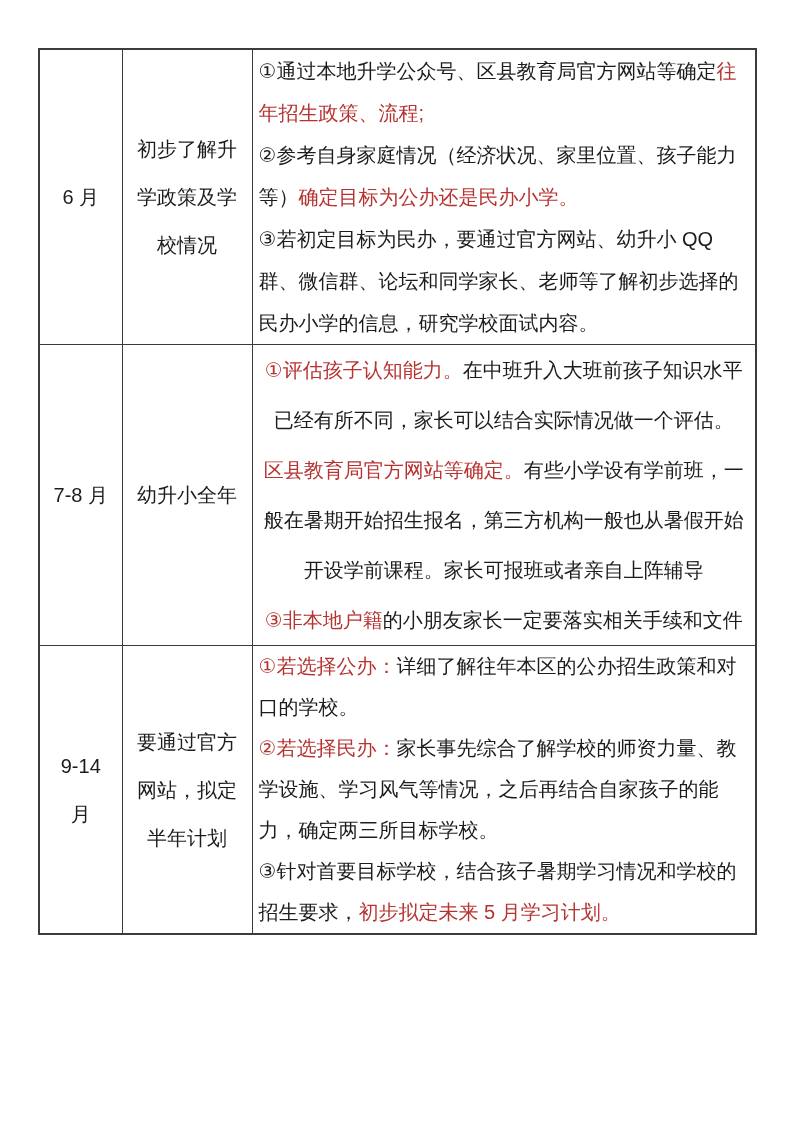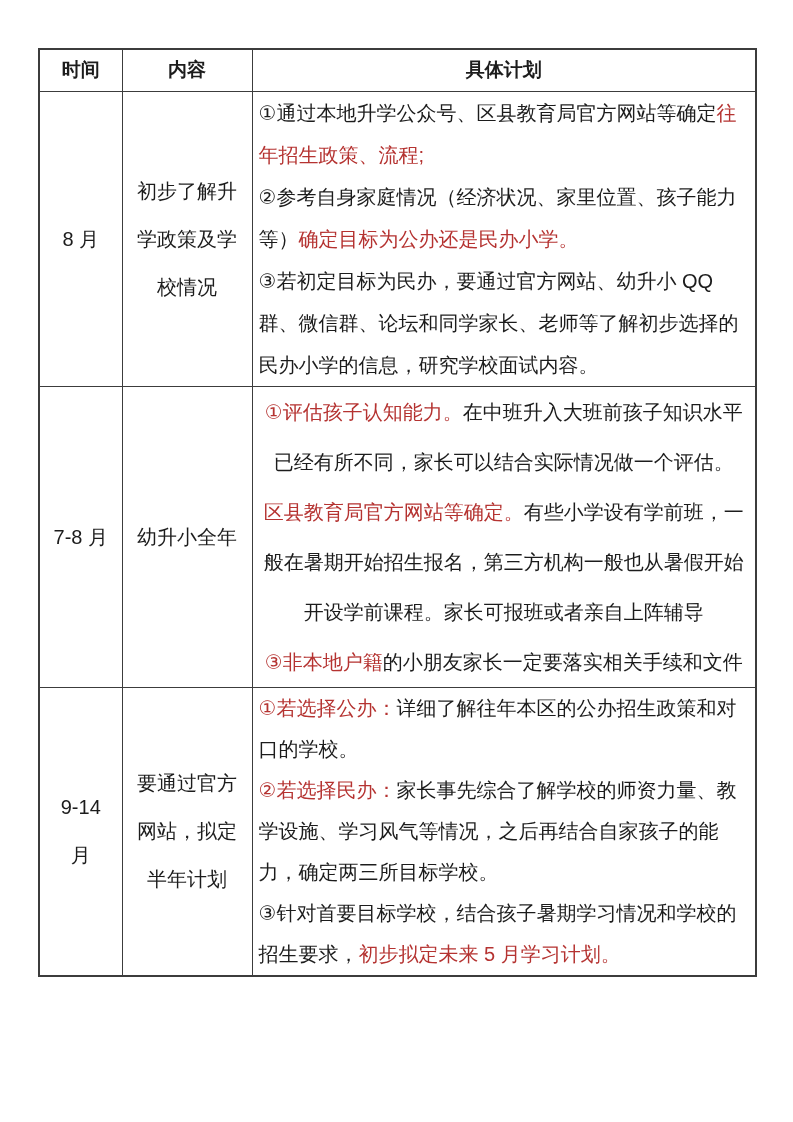--- a/index.html
+++ b/index.html
@@ -78,29 +78,24 @@
 <body>
 
 <div class="sheet">
   <table class="plan-table">
     <colgroup>
       <col class="c-time">
       <col class="c-content">
       <col class="c-plan">
     </colgroup>
     <thead>
-      <tr class="header-row">
-        <th>时间</th>
-        <th>内容</th>
-        <th>具体计划</th>
-      </tr>
     </thead>
     <tbody id="rows-body">
         <tr class="data-row row-0">
-          <td class="time-cell">8 月</td>
+          <td class="time-cell">6 月</td>
           <td class="content-cell">初步了解升学政策及学校情况</td>
           <td class="plan-cell">
             <p class="plan-item"><span class="">①通过本地升学公众号、区县教育局官方网站等确定</span><span class="red">往年招生政策、流程;</span></p>
             <p class="plan-item"><span class="">②参考自身家庭情况（经济状况、家里位置、孩子能力等）</span><span class="red">确定目标为公办还是民办小学。</span></p>
             <p class="plan-item"><span class="">③若初定目标为民办，要通过官方网站、幼升小 QQ 群、微信群、论坛和同学家长、老师等了解初步选择的民办小学的信息，研究学校面试内容。</span></p>
           </td>
         </tr>
         <tr class="data-row row-1">
           <td class="time-cell">7-8 月</td>
           <td class="content-cell">幼升小全年</td>

